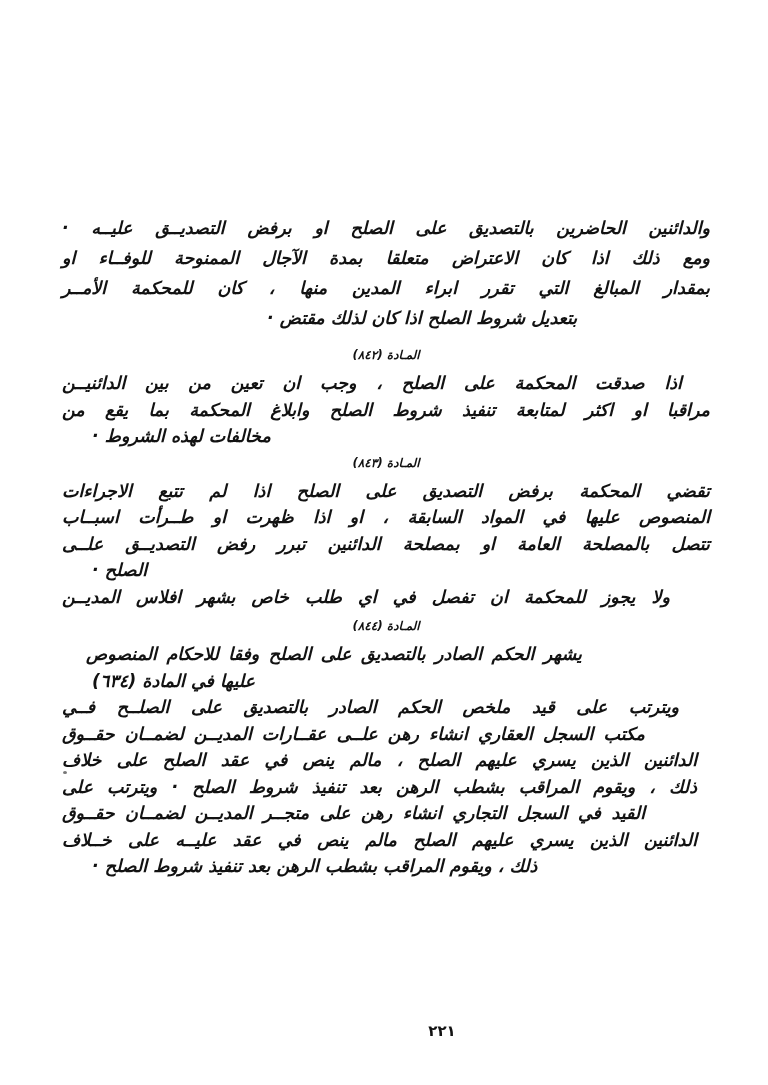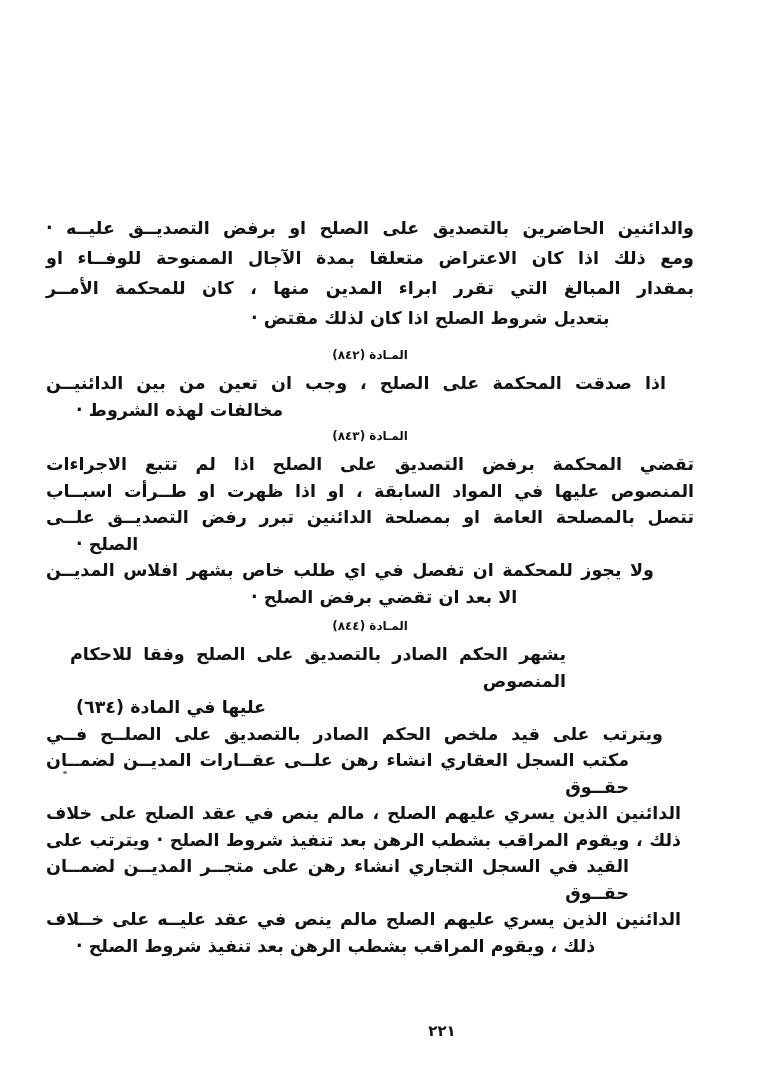--- a/index.html
+++ b/index.html
@@ -7,24 +7,25 @@
     position:relative;
     width:768px;height:1085px;
     background:#ffffff;
     overflow:hidden;
     font-family:"DejaVu Sans",sans-serif;
     color:#121212;
     margin:0 auto;
   }
   .doc{
     position:absolute;
-    left:46px;top:213px;width:648px;
+    left:62px;top:213px;width:648px;
     direction:rtl;
     font-weight:bold;
     font-size:17.5px;
+    font-style:italic;
     -webkit-font-smoothing:antialiased;
   }
   .ln{
     line-height:26.5px;
     white-space:normal;
   }
   .b1 .ln{line-height:30px;}
   
   .just{
     text-align:justify;
@@ -81,33 +82,33 @@
     <div class="b1">
       <div class="ln just">والدائنين الحاضرين بالتصديق على الصلح او برفض التصديــق عليــه ·</div>
       <div class="ln just">ومع ذلك اذا كان الاعتراض متعلقا بمدة الآجال الممنوحة للوفــاء او</div>
       <div class="ln just">بمقدار المبالغ التي تقرر ابراء المدين منها ، كان للمحكمة الأمــر</div>
       <div class="ln endm">بتعديل شروط الصلح اذا كان لذلك مقتض ·</div>
     </div>
 
     <div class="hd hd842">المـادة (٨٤٢)</div>
     <div>
       <div class="ln just mr28">اذا صدقت المحكمة على الصلح ، وجب ان تعين من بين الدائنيــن</div>
+      <div class="ln just">مراقبا او اكثر لمتابعة تنفيذ شروط الصلح وابلاغ المحكمة بما يقع من</div>
       <div class="ln endl">مخالفات لهذه الشروط ·</div>
     </div>
 
     <div class="hd hd843">المـادة (٨٤٣)</div>
     <div>
       <div class="ln just mr25">تقضي المحكمة برفض التصديق على الصلح اذا لم تتبع الاجراءات</div>
       <div class="ln just">المنصوص عليها في المواد السابقة ، او اذا ظهرت او طــرأت اسبــاب</div>
       <div class="ln just">تتصل بالمصلحة العامة او بمصلحة الدائنين تبرر رفض التصديــق علــى</div>
       <div class="ln endl">الصلح ·</div>
     </div>
     <div>
       <div class="ln just mr40">ولا يجوز للمحكمة ان تفصل في اي طلب خاص بشهر افلاس المديــن</div>
-      <div class="ln endm">الا بعد ان تقضي برفض الصلح ·</div>
     </div>
 
     <div class="hd hd844">المـادة (٨٤٤)</div>
     <div>
       <div class="ln just yishhar">يشهر الحكم الصادر بالتصديق على الصلح وفقا للاحكام المنصوص</div>
       <div class="ln endl">عليها في المادة (٦٣٤)</div>
     </div>
     <div>
       <div class="ln just mr23">ويترتب على قيد ملخص الحكم الصادر بالتصديق على الصلــح فــي</div>
       <div class="ln just mr65">مكتب السجل العقاري انشاء رهن علــى عقــارات المديــن لضمــان حقــوق</div>

